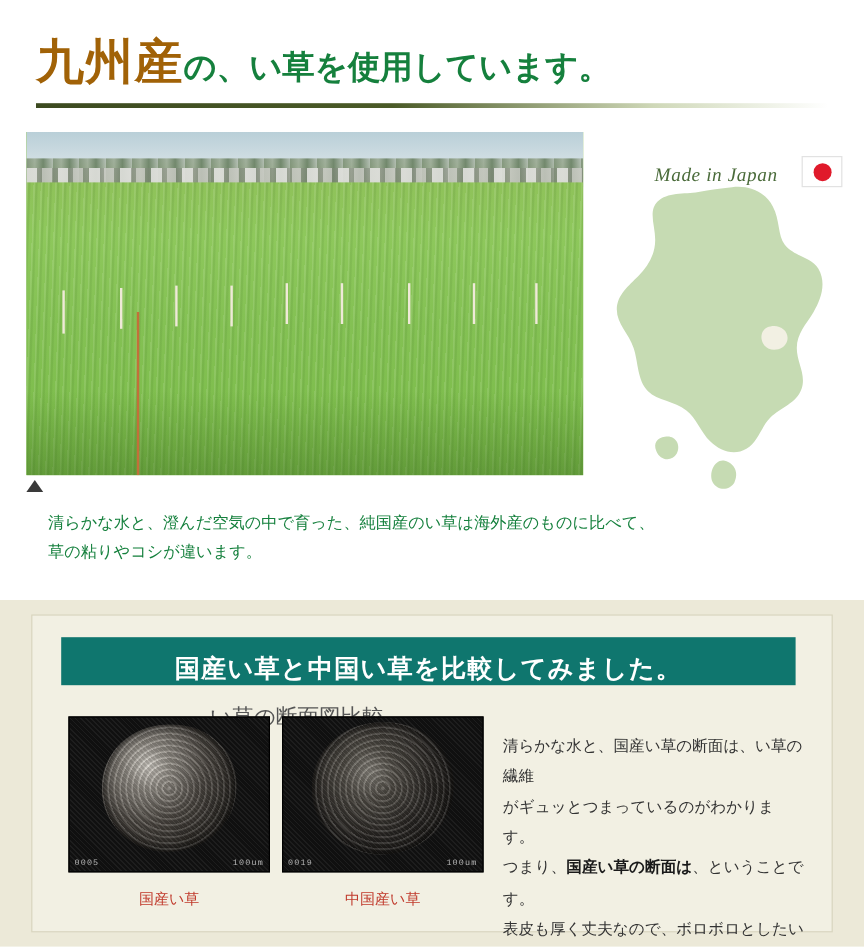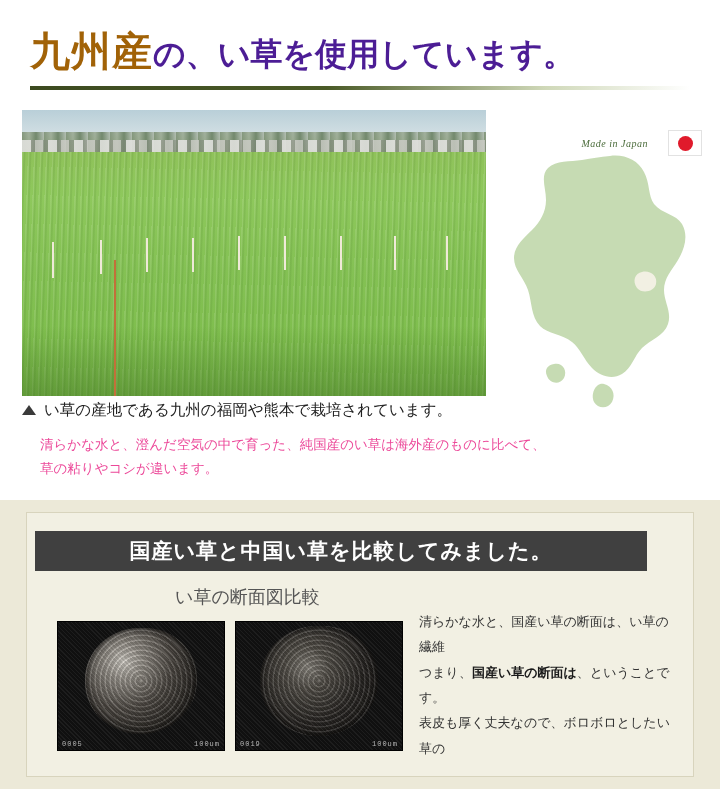--- a/index.html
+++ b/index.html
@@ -27,23 +27,23 @@
     align-items: baseline;
     white-space: nowrap;
   }
   .headline .big {
     font-size: 40px;
     font-weight: bold;
     color: #a16207;
     letter-spacing: 1px;
   }
   .headline .mid {
-    font-size: 32px;
+    font-size: 27px;
     font-weight: bold;
-    color: #4c1d95;
+    color: #15803d;
     letter-spacing: 0px;
     font-family: Liberation Mono, monospace;
   }
   .headline-rule {
     position: absolute;
     left: 30px;
     top: 86px;
     width: 660px;
     height: 4px;
     background: linear-gradient(to right, #3c4a20 0%, #4a5a27 45%, #cfd8b8 78%, #ffffff 100%);
@@ -118,21 +118,21 @@
     top: 110px;
     width: 216px;
     height: 300px;
   }
   .made-in-japan {
     position: absolute;
     right: 60px;
     top: 28px;
     font-family: "Liberation Serif", serif;
     font-style: italic;
-    font-size: 10px;
+    font-size: 16px;
     color: #4a6b3a;
     letter-spacing: 0.5px;
   }
   .jp-flag {
     position: absolute;
     right: 6px;
     top: 20px;
     width: 34px;
     height: 26px;
     background: #ffffff;
@@ -173,21 +173,21 @@
     border-left: 7px solid transparent;
     border-right: 7px solid transparent;
     border-bottom: 10px solid #3a3a3a;
     margin-bottom: 2px;
   }
   .caption-sub {
     margin-top: 12px;
     margin-left: 18px;
     font-size: 13.5px;
     line-height: 1.75;
-    color: #ec4899;
+    color: #15803d;
   }
 
   
   .panel {
     position: absolute;
     left: 0;
     top: 500px;
     width: 720px;
     height: 289px;
     background: #ece9d8;
@@ -197,47 +197,47 @@
     left: 26px;
     top: 12px;
     width: 668px;
     height: 265px;
     background: #f2f0e3;
     border: 1px solid #d8d4bd;
     box-sizing: border-box;
   }
   .panel-title-wrap {
     position: absolute;
-    left: 8px;
+    left: 24px;
     top: 18px;
     width: 612px;
     height: 40px;
-    background: #404040;
-    display: flex;
-    align-items: center;
+    background: #0f766e;
+    display: flex;
+    align-items: flex-end;
     justify-content: center;
   }
   .panel-title {
     color: #ffffff;
     font-size: 21px;
     font-weight: bold;
     letter-spacing: 1px;
   }
   .cross-label {
     position: absolute;
     left: 148px;
     top: 72px;
     font-size: 18px;
     color: #555;
   }
 
   .micro-row {
     position: absolute;
     left: 30px;
-    top: 108px;
+    top: 84px;
     display: flex;
     gap: 10px;
   }
   .micro {
     width: 168px;
     height: 130px;
     background: #111;
     position: relative;
     overflow: hidden;
     border: 1px solid #000;
@@ -355,21 +355,20 @@
       C54,36 48,24 56,16 C64,8 78,10 90,8 C100,6 108,5 118,4 Z"></path>
     <path fill="#c6dbb3" d="M112,232 C120,234 124,242 120,250 C116,257 106,257 102,250 C98,242 104,230 112,232 Z"></path>
     <path fill="#c6dbb3" d="M62,212 C70,210 76,218 72,226 C68,233 58,232 55,224 C52,217 56,213 62,212 Z"></path>
     <path fill="#f2f0e3" d="M150,120 C158,118 166,124 164,132 C162,140 150,142 145,136 C140,129 143,121 150,120 Z"></path>
   </svg>
 </div>
 
 <div class="caption-block">
   <div class="caption-main">
     <span class="tri"></span>
-    <span>い草の産地である九州の福岡や熊本で栽培されています。</span>
   </div>
   <div class="caption-sub">
     <div>清らかな水と、澄んだ空気の中で育った、純国産のい草は海外産のものに比べて、</div>
     <div>草の粘りやコシが違います。</div>
   </div>
 </div>
 
 <div class="panel">
   <div class="panel-inner">
 
@@ -391,23 +390,28 @@
       <div class="micro china">
         <div class="blob"></div>
         <div class="grain"></div>
         <div class="stamp">
           <span>0019</span>
           <span>100um</span>
         </div>
       </div>
     </div>
 
+    <div class="micro-captions">
+      <div class="micro-cap">国産い草</div>
+      <div class="micro-cap">中国産い草</div>
+    </div>
 
     <div class="compare-text">
       <div>清らかな水と、国産い草の断面は、い草の繊維</div>
+      <div>がギュッとつまっているのがわかります。</div>
       <div>
         <span>つまり、</span><b>国産い草の断面は</b><span>、ということです。</span>
       </div>
       <div>表皮も厚く丈夫なので、ボロボロとしたい草の</div>
 
     </div>
 
   </div>
 </div>
 

